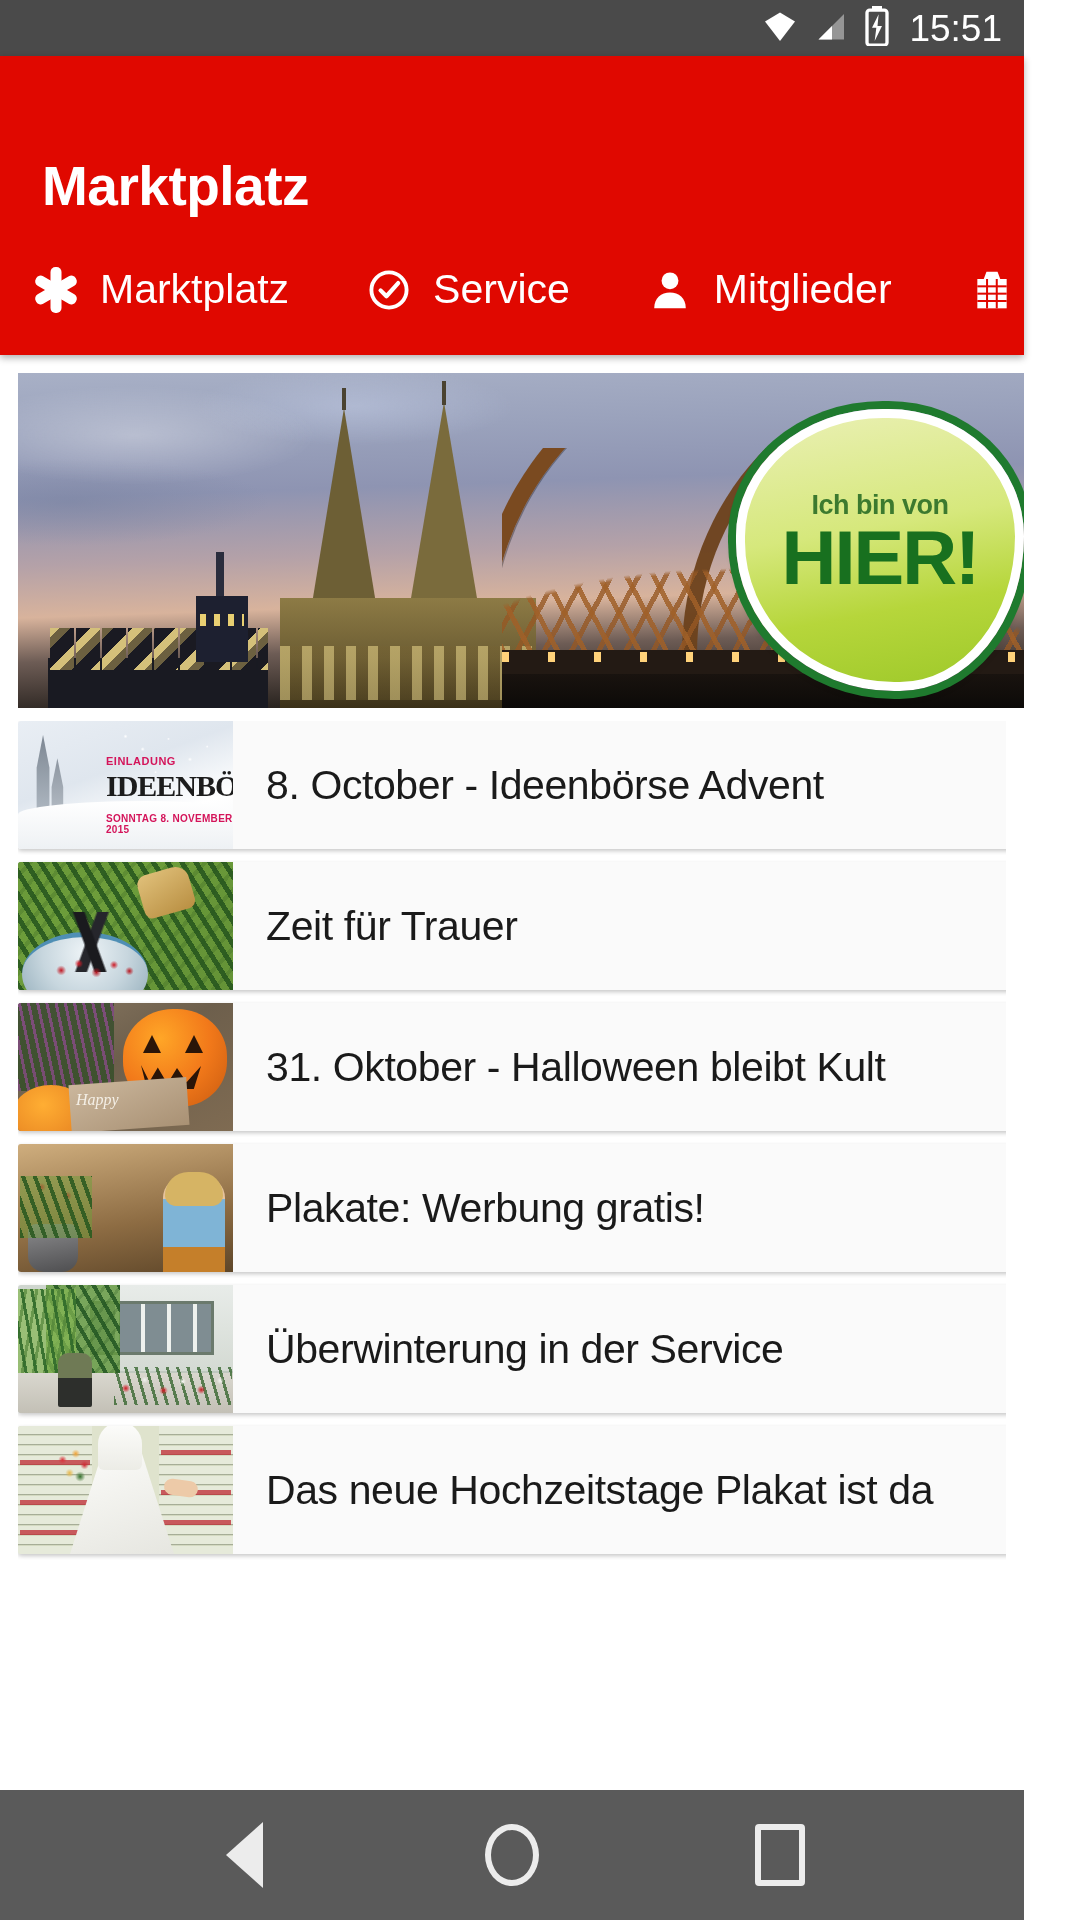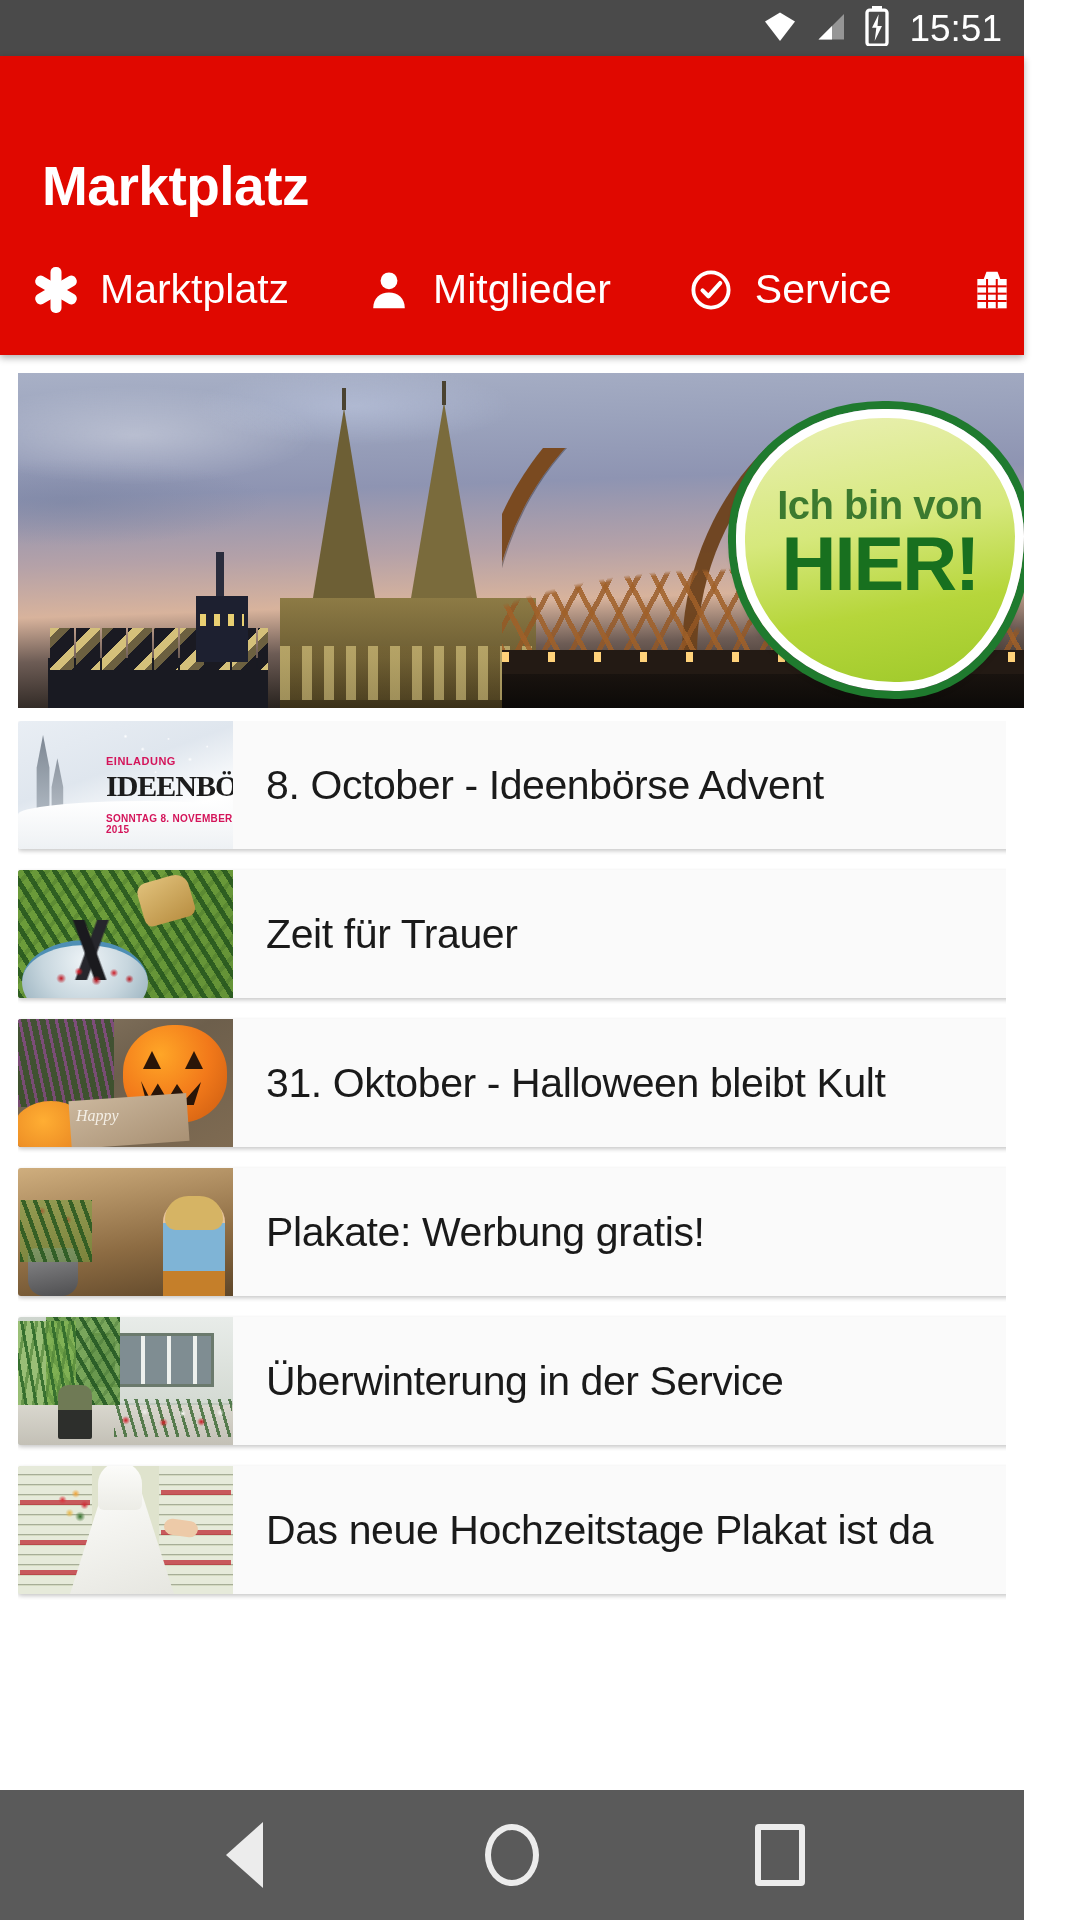--- a/index.html
+++ b/index.html
@@ -137,26 +137,26 @@
   
   .badge {
     position:absolute; right:38px; top:36px; width:288px; height:282px;
     background:linear-gradient(170deg,#eaf0b4 0%,#d6e87c 42%,#b6d63b 70%,#9ec92a 100%);
     border:9px solid #ffffff;
     border-radius:52% 48% 44% 56% / 46% 46% 56% 54%;
     box-shadow:0 0 0 8px #1f7a2e, 0 4px 10px rgba(0,0,0,.45);
     display:flex; flex-direction:column; align-items:center; justify-content:center;
     text-align:center; padding:14px 10px 20px;
   }
-  .badge-l1 { color:#3c7a2f; font-size:40px; font-weight:bold; line-height:1; margin-bottom:4px; letter-spacing:-0.5px;}
+  .badge-l1 { color:#3c7a2f; font-size:27px; font-weight:bold; line-height:1; margin-bottom:4px; letter-spacing:-0.5px;}
   .badge-l2 { color:#18701f; font-size:76px; font-weight:bold; line-height:.92; letter-spacing:-2px; margin-bottom:10px; }
   .badge-l3 { color:#2c6b22; font-size:22px; font-weight:bold; line-height:1.22; }
 
   
-  .list { flex:1 1 auto; display:flex; flex-direction:column; gap:21px; overflow:hidden; }
+  .list { flex:1 1 auto; display:flex; flex-direction:column; gap:13px; overflow:hidden; }
   .card {
     flex:0 0 auto; height:128px; width:1044px;
     background:#fafafa; border-radius:3px;
     box-shadow:0 2px 4px rgba(0,0,0,.22);
     display:flex; align-items:stretch; overflow:hidden;
   }
   .thumb { width:215px; flex:0 0 215px; position:relative; overflow:hidden; background:#ddd; }
   .card-title {
     flex:1 1 auto; display:flex; align-items:center;
     padding-left:33px; padding-right:18px;
@@ -428,35 +428,35 @@
       <div class="tab">
         <span class="tab-icon ico-asterisk">
             <i></i>
           </span>
         <span class="tab-label">Marktplatz</span>
       </div>
 
       <div class="tab">
         <span class="tab-icon">
           <svg width="44" height="46" viewBox="0 0 24 24">
+            <circle cx="12" cy="12" r="9.6" fill="none" stroke="#fff" stroke-width="2.1"></circle>
+            <path d="M7.4 12.2 L10.6 15.4 L17 8.2" fill="none" stroke="#fff" stroke-width="2.3" stroke-linecap="round" stroke-linejoin="round"></path>
+          </svg>
+        </span>
+        <span class="tab-label">Service</span>
+      </div>
+
+      <div class="tab">
+        <span class="tab-icon">
+          <svg width="44" height="46" viewBox="0 0 24 24">
             <circle cx="12" cy="7" r="4.6" fill="#fff"></circle>
             <path fill="#fff" d="M3.4 22 C3.4 16.3 7.2 13.4 12 13.4 C16.8 13.4 20.6 16.3 20.6 22 Z"></path>
           </svg>
         </span>
         <span class="tab-label">Mitglieder</span>
-      </div>
-
-      <div class="tab">
-        <span class="tab-icon">
-          <svg width="44" height="46" viewBox="0 0 24 24">
-            <circle cx="12" cy="12" r="9.6" fill="none" stroke="#fff" stroke-width="2.1"></circle>
-            <path d="M7.4 12.2 L10.6 15.4 L17 8.2" fill="none" stroke="#fff" stroke-width="2.3" stroke-linecap="round" stroke-linejoin="round"></path>
-          </svg>
-        </span>
-        <span class="tab-label">Service</span>
       </div>
 
       <div class="tab">
         <span class="tab-icon">
           <svg width="44" height="46" viewBox="0 0 24 24">
             <path fill="#fff" d="M4 6 L20 6 L20 22 L4 22 Z"></path>
             <path fill="#fff" d="M9 2 L15 2 L16.5 6 L7.5 6 Z"></path>
             <g stroke="#e00800" stroke-width="1.1">
               <line x1="4" y1="10" x2="20" y2="10"></line>
               <line x1="4" y1="14" x2="20" y2="14"></line>

